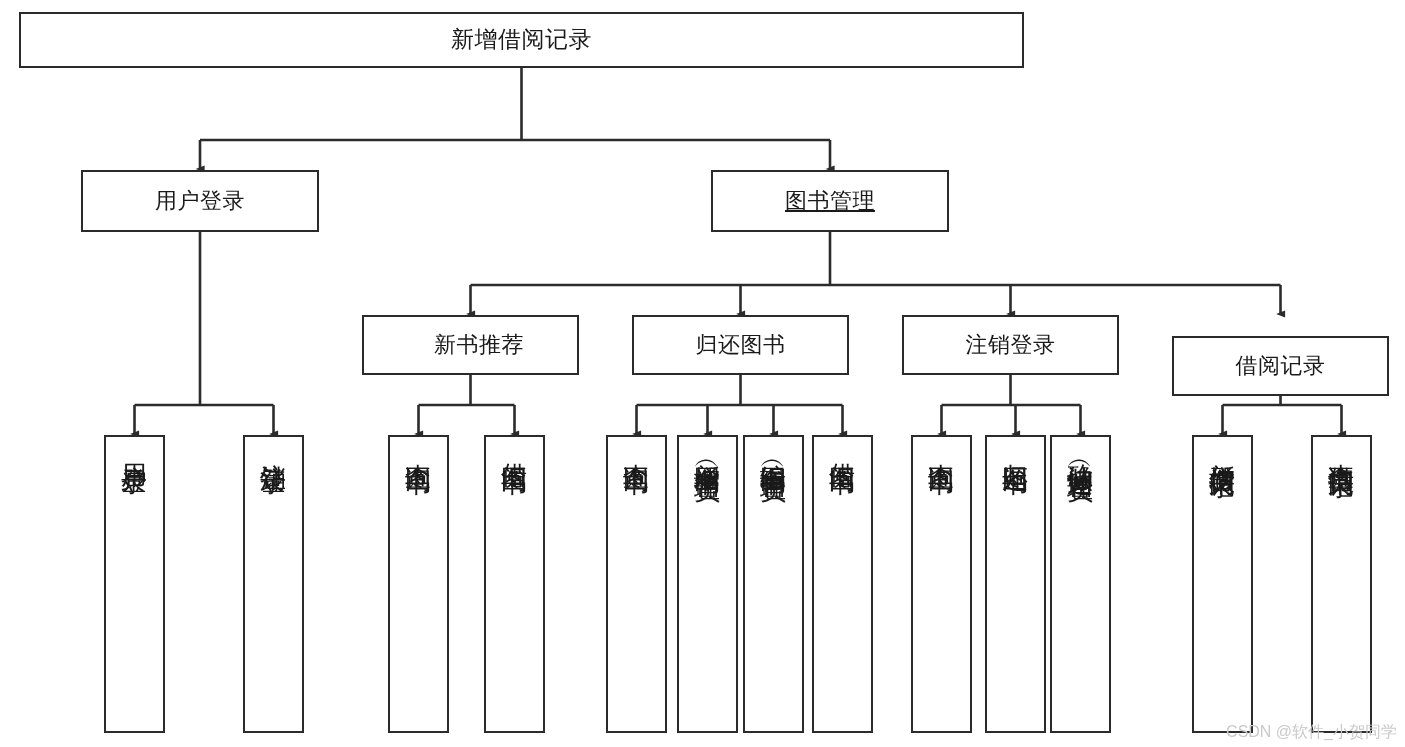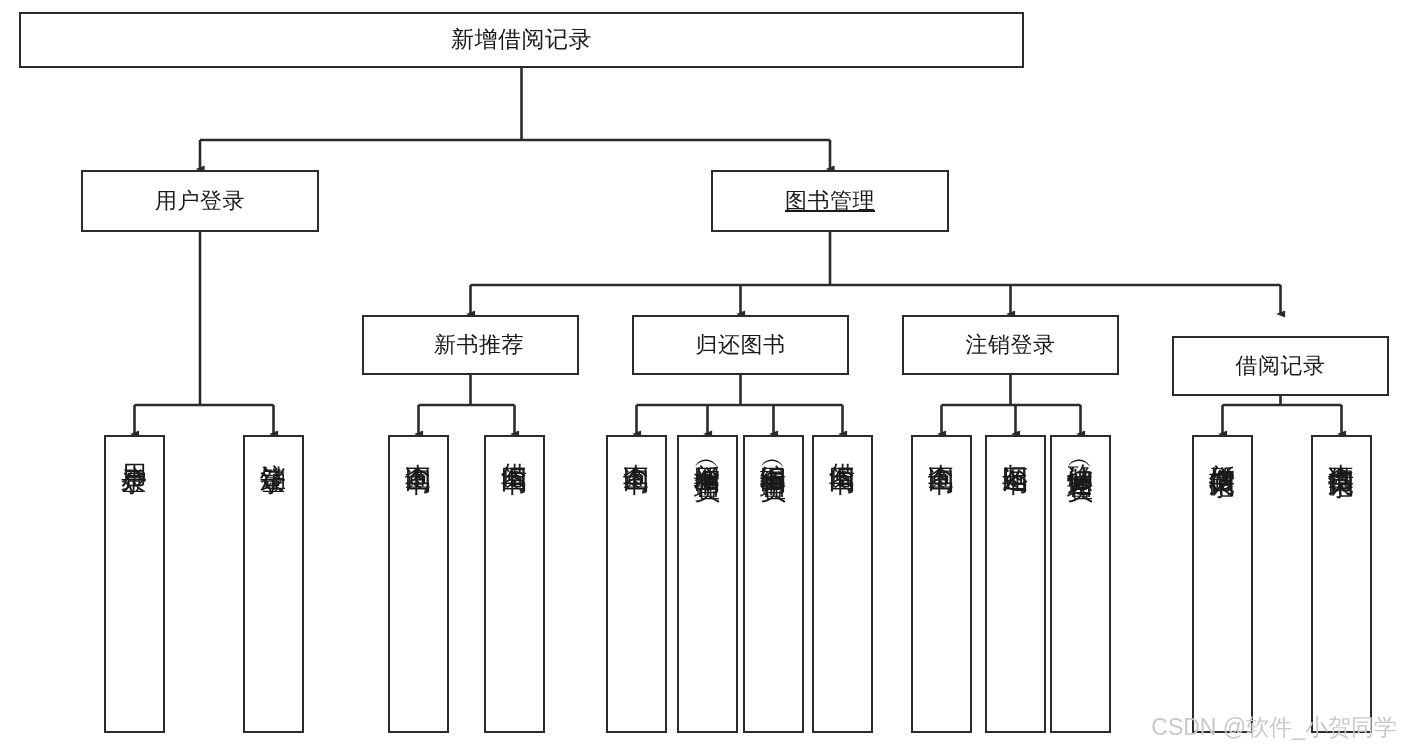--- a/index.html
+++ b/index.html
@@ -41,21 +41,21 @@
     font-size:26px;
     letter-spacing:2px;
     line-height:1;
   }
   .node.root .label{font-size:23px;}
 
   #watermark{
     position:absolute;
     right:8px;
     bottom:4px;
-    font-size:23px;
+    font-size:16px;
     color:#c9c9c9;
     white-space:nowrap;
     pointer-events:none;
   }
 </style>
 </head>
 <body>
 
 <div id="diagram-root">
 

